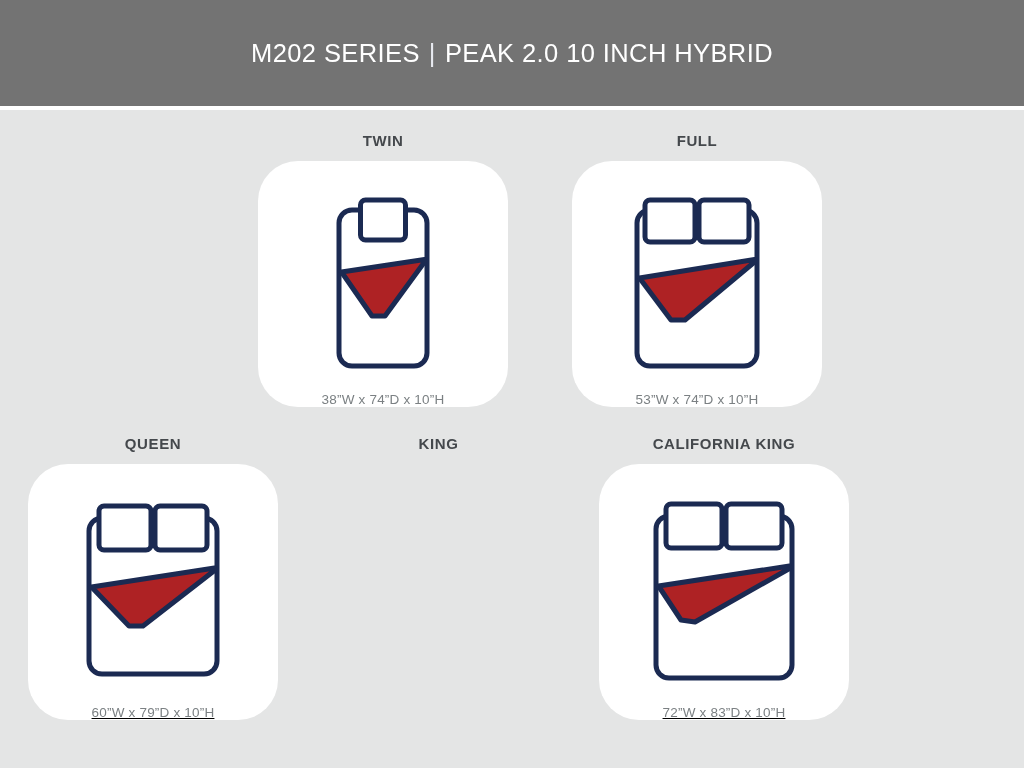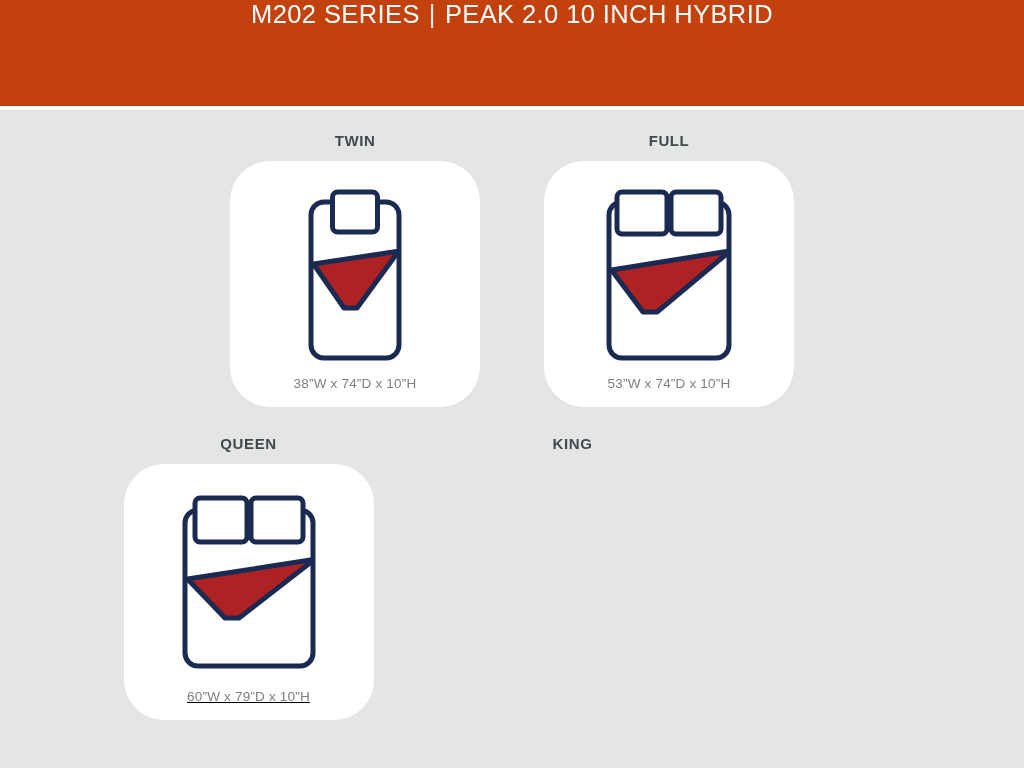--- a/index.html
+++ b/index.html
@@ -21,23 +21,23 @@
     height: 768px;
     background: #e4e5e5;
     display: flex;
     flex-direction: column;
   }
 
   
   .header-bar {
     width: 1024px;
     height: 106px;
-    background: #c2410c;
-    display: flex;
-    align-items: flex-start;
+    background: #737373;
+    display: flex;
+    align-items: center;
     justify-content: center;
     flex: 0 0 auto;
   }
 
   .header-title {
     color: #ffffff;
     font-size: 25.5px;
     letter-spacing: 0.4px;
     white-space: nowrap;
     display: flex;
@@ -59,20 +59,21 @@
     width: 1024px;
     height: 4px;
     background: #ffffff;
     flex: 0 0 auto;
   }
 
   
   .content {
     flex: 1 1 auto;
     position: relative;
+    margin-left: 28px;
   }
 
   .row {
     position: absolute;
     display: flex;
     justify-content: center;
   }
 
   .row-top {
     left: 0;
@@ -130,21 +131,21 @@
     justify-content: center;
   }
 
   .bed-svg { display: block; }
 
   .dims {
     font-size: 13.5px;
     color: #7b8083;
     letter-spacing: 0.2px;
     white-space: nowrap;
-    padding-bottom: 16px;
+    padding-bottom: 0;
     text-align: center;
   }
 </style>
 </head>
 <body>
 
 <div id="page">
 
   <div class="header-bar">
     <div class="header-title">
@@ -209,16 +210,30 @@
             </svg>
           </div>
           <div class="dims">60”W x 79”D x 10”H</div>
         </div>
       </div>
 
       <div class="size-block">
         <div class="size-label">KING</div>
       </div>
 
+      <div class="size-block">
+        <div class="size-label">CALIFORNIA KING</div>
+        <div class="card card-bottom">
+          <div class="bed-wrap">
+            <svg class="bed-svg" width="168" height="184" viewBox="0 0 168 184">
+              <rect x="16" y="16" width="136" height="162" rx="13" ry="13" fill="#ffffff" stroke="#1b2a52" stroke-width="5"></rect>
+              <rect x="26" y="4" width="56" height="44" rx="5" ry="5" fill="#ffffff" stroke="#1b2a52" stroke-width="5"></rect>
+              <rect x="86" y="4" width="56" height="44" rx="5" ry="5" fill="#ffffff" stroke="#1b2a52" stroke-width="5"></rect>
+              <path d="M 18.5 86 L 149.5 66 L 149.5 68.5 L 55 122 L 41 120 Z" fill="#ae2224" stroke="#1b2a52" stroke-width="5" stroke-linejoin="round"></path>
+            </svg>
+          </div>
+          <div class="dims">72”W x 83”D x 10”H</div>
+        </div>
+      </div>
 
     </div>
   </div>
 </div>
 
 </body></html>

